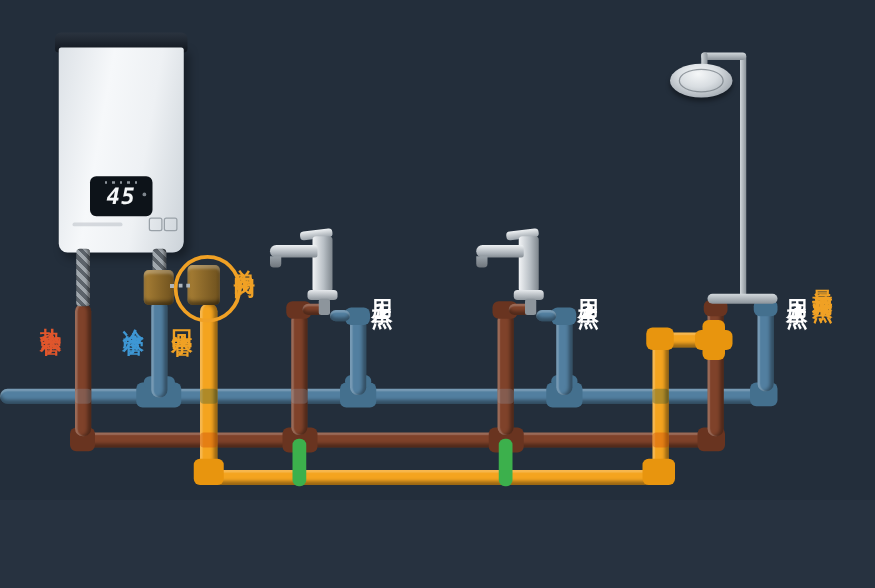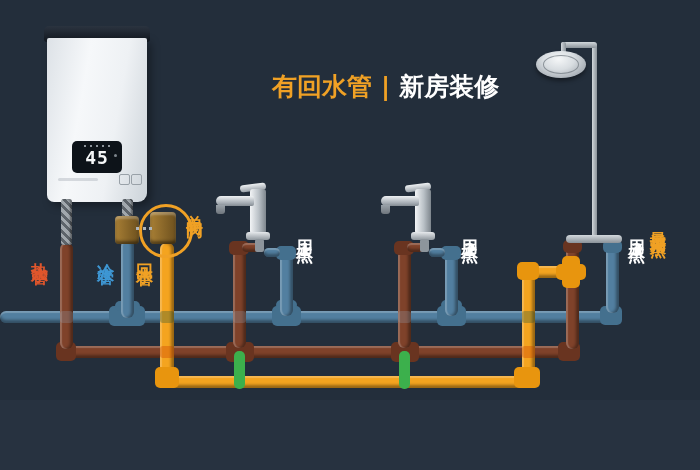--- a/index.html
+++ b/index.html
@@ -23,21 +23,21 @@
   .tint{position:absolute;border-radius:3px;}
   
   .z2{z-index:2}.z3{z-index:3}.z4{z-index:4}.z6{z-index:6}
   .z7{z-index:7}.z8{z-index:8}.z9{z-index:9}.z10{z-index:10}
   
   .heater-cap{position:absolute;left:44px;top:26px;width:106px;height:16px;background:linear-gradient(180deg,#2a333f,#121820);border-radius:5px 5px 3px 3px;z-index:9;}
   .heater-body{position:absolute;left:47px;top:38px;width:100px;height:164px;
     background:linear-gradient(100deg,#dde2e7 0%,#f6f8fa 35%,#eef1f4 65%,#ccd3d9 100%);
     border-radius:2px 2px 9px 7px;z-index:9;box-shadow:4px 4px 8px rgba(0,0,0,.35);}
   .heater-display{position:absolute;left:25px;top:103px;width:50px;height:32px;background:#0d1319;border-radius:5px;
-    display:flex;align-items:center;justify-content:center;}
+    display:flex;align-items:center;justify-content:center;font-style:italic;}
   .heater-temp{color:#f5f7f8;font-size:18px;font-weight:bold;font-family:"DejaVu Sans Mono",monospace;letter-spacing:1px;}
   .disp-dots{position:absolute;left:12px;top:4px;width:26px;height:2px;background:repeating-linear-gradient(90deg,#8d949b 0 2px,transparent 2px 6px);}
   .disp-dot-r{position:absolute;right:5px;top:13px;width:3px;height:3px;border-radius:50%;background:#7d858c;}
   .heater-logo{position:absolute;left:11px;top:140px;width:40px;height:3px;background:#b9c0c7;opacity:.55;border-radius:2px;}
   .heater-sq{position:absolute;top:136px;width:9px;height:9px;border:1.5px solid #99a1a8;border-radius:2px;}
   .hose{position:absolute;width:11px;background:repeating-linear-gradient(45deg,#a0a7ad 0 3px,#5d646b 3px 6px);border-radius:3px;z-index:9;box-shadow:inset -2px 0 2px rgba(0,0,0,.4);}
   .brass{position:absolute;background:linear-gradient(90deg,#a87f35,#6e511e);border-radius:4px;z-index:9;box-shadow:inset 0 3px 2px rgba(255,255,255,.25), inset 0 -3px 3px rgba(0,0,0,.45);}
   .chain{position:absolute;left:136px;top:227px;width:16px;height:4px;border-top:3px dotted #aeb6bd;z-index:9;}
   .valve-circle{position:absolute;left:139px;top:204px;width:48px;height:48px;border:3.5px solid #f0a125;border-radius:50%;z-index:10;}
   
@@ -170,23 +170,20 @@
   </div>
 
   <div class="pipe chrome-v z9" style="left:592px;top:44px;width:5px;height:194px;border-radius:2px"></div>
   <div class="pipe chrome-h z9" style="left:561px;top:42px;width:36px;height:6px;border-radius:3px"></div>
   <div class="pipe chrome-v z9" style="left:561px;top:42px;width:5px;height:14px;border-radius:2px"></div>
   <div class="shower-head">
     <div class="shower-head-ring"></div>
   </div>
   <div class="pipe chrome-h z10" style="left:566px;top:235px;width:56px;height:8px;border-radius:4px"></div>
 
-  <div class="title">
-    <span class="amber">有回水管</span><span class="divider">|</span><span class="rest">新房装修</span>
-  </div>
 
   <div class="vlabel" style="left:31px;top:249px;color:#e0562c">热水管</div>
   <div class="vlabel" style="left:97px;top:249px;color:#3e97d4">冷水管</div>
   <div class="vlabel amber" style="left:136px;top:250px">回水管</div>
   <div class="vlabel amber" style="left:186px;top:201px">单向阀</div>
 
   <div class="vlabel wp" style="left:296px;top:226px">
     <span>用水点</span><span class="wp-num">1</span>
   </div>
   <div class="vlabel wp" style="left:461px;top:226px">

